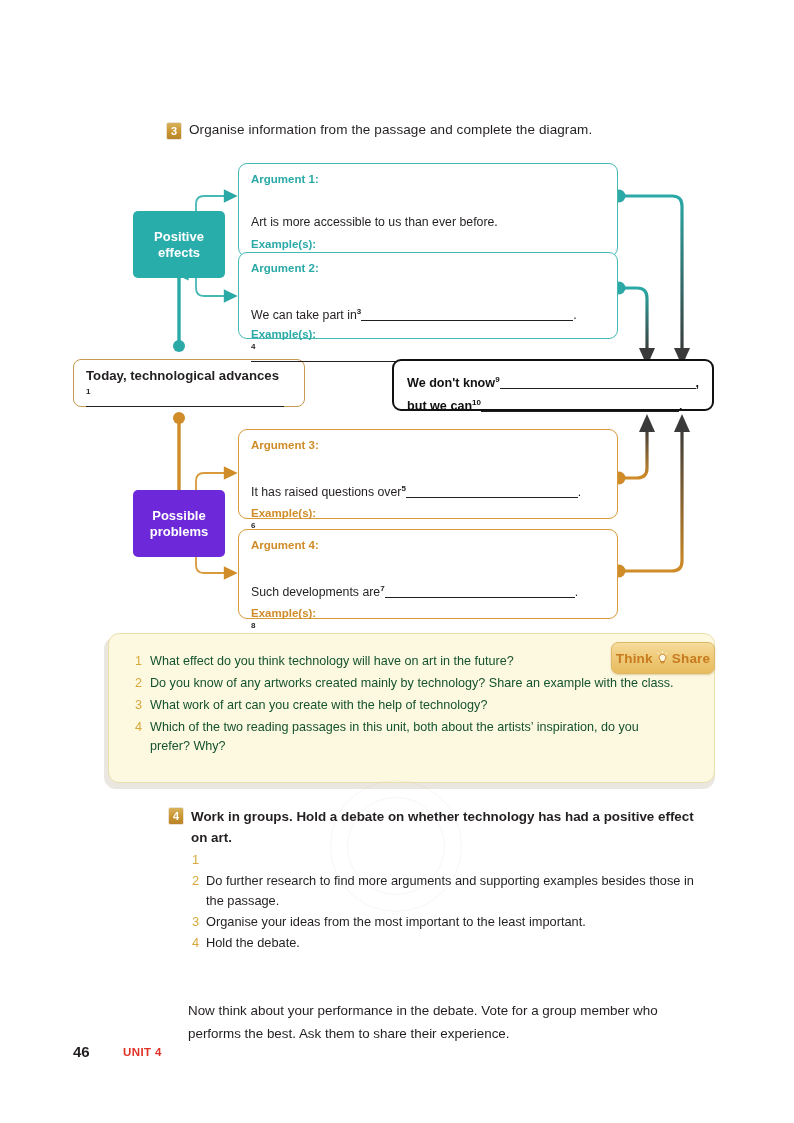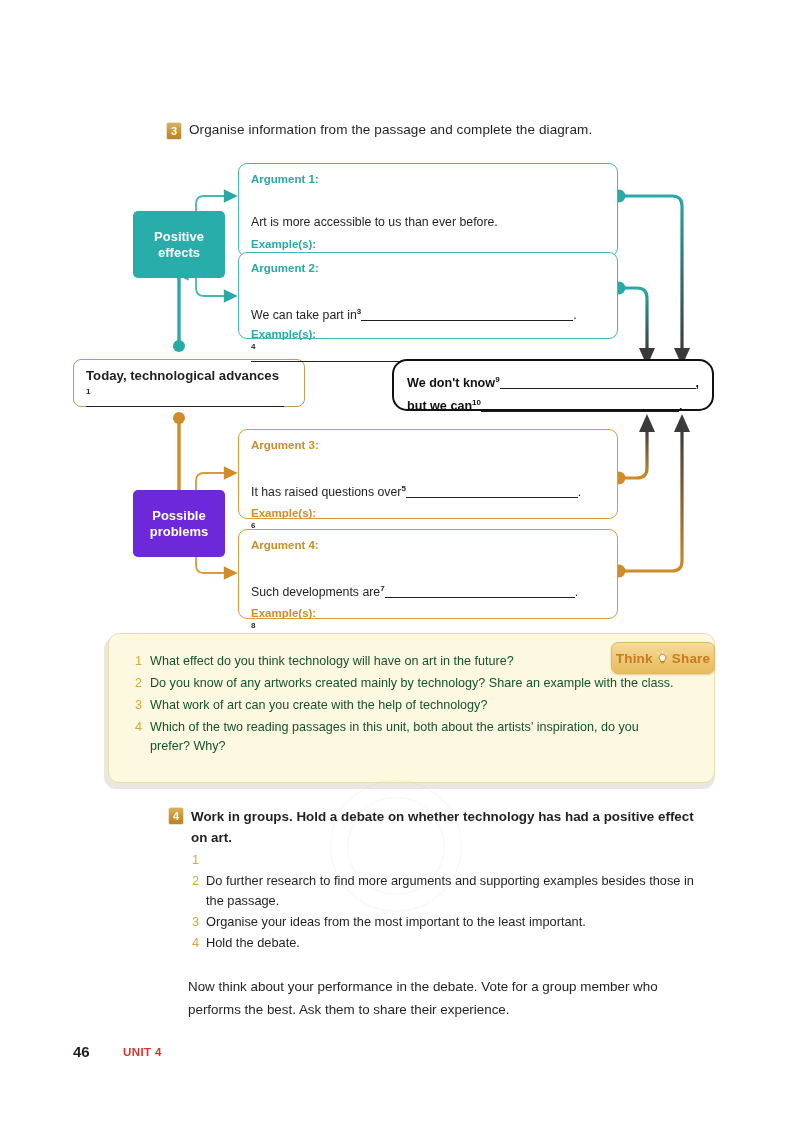--- a/index.html
+++ b/index.html
@@ -54,21 +54,21 @@
   
   .today{
     position:absolute;box-sizing:border-box;background:#ffffff;
     border:1.4px solid #c79a52;border-radius:8px;padding:7px 12px 8px 12px;
   }
   .today .t1{font-size:13.2px;font-weight:bold;line-height:17px;color:#231f20;}
 
   
   .concl{
     position:absolute;box-sizing:border-box;background:#ffffff;
-    border:2.2px solid #111111;border-radius:15px;padding:9px 12px 9px 13px;
+    border:2.2px solid #111111;border-radius:9px;padding:9px 12px 9px 13px;
   }
   .concl .cl{font-size:12.6px;font-weight:bold;line-height:20px;color:#111111;white-space:nowrap;}
 
   
   .ts-shadow{position:absolute;left:104px;top:637px;width:611px;height:152px;
     background:#d9d4c8;border-radius:12px;opacity:.55;}
   .ts-box{
     position:absolute;left:108px;top:633px;width:607px;height:150px;box-sizing:border-box;
     background:#fdf8e0;border:1px solid #e9dfae;border-radius:11px;
     padding:18px 22px 12px 24px;
@@ -87,21 +87,21 @@
   .bulb{display:inline-block;width:13px;height:15px;position:relative;margin:0 1px;}
 
   
   .task4{position:absolute;left:169px;top:806px;width:535px;}
   .task4 .row{display:flex;gap:8px;}
   .task4 .lead{font-size:13.4px;font-weight:bold;line-height:21px;color:#231f20;}
   .sub{margin-left:22px;margin-top:2px;}
   .sub .row{display:flex;gap:7px;margin-bottom:1px;}
   .sub .n{color:#d8a83c;font-size:12.8px;line-height:20px;width:8px;flex:0 0 auto;text-align:right;}
   .sub .t{color:#231f20;font-size:12.8px;line-height:20px;}
-  .closing{position:absolute;left:188px;top:975px;width:520px;
+  .closing{position:absolute;left:188px;top:999px;width:520px;
     font-size:13.4px;line-height:23px;color:#231f20;}
 
   
   .pg{position:absolute;left:73px;top:1043px;font-size:15px;font-weight:bold;color:#231f20;}
   .unit{position:absolute;left:123px;top:1046px;font-size:11.5px;font-weight:bold;color:#e03127;letter-spacing:.4px;}
 
   
   .wm{position:absolute;left:330px;top:780px;width:130px;height:130px;border-radius:50%;
       border:1px solid rgba(200,185,150,.28);opacity:.5;}
   .wm:after{content:"";position:absolute;left:16px;top:16px;right:16px;bottom:16px;

